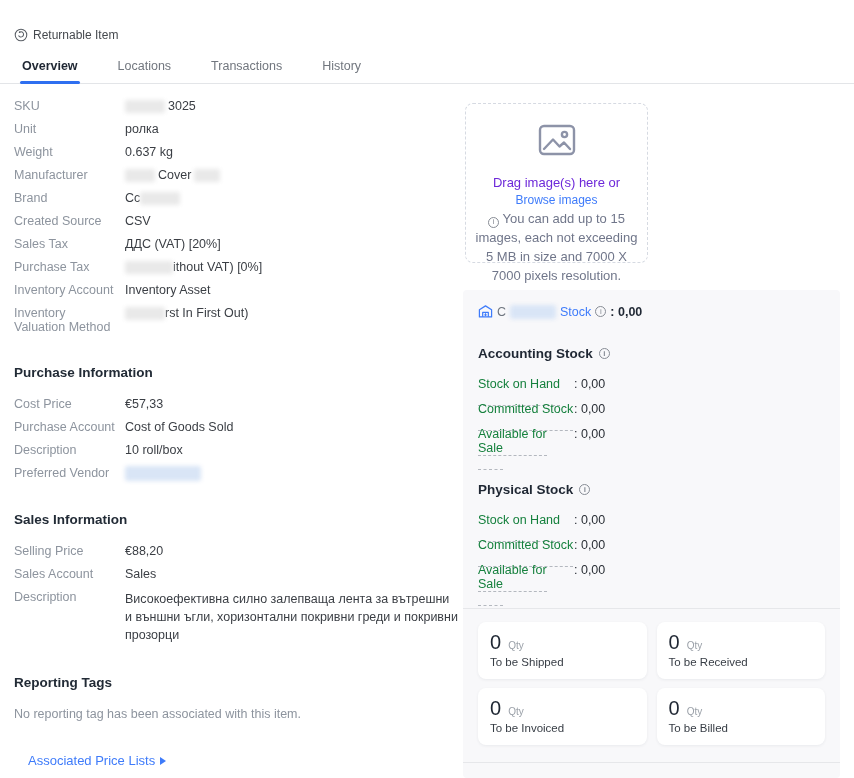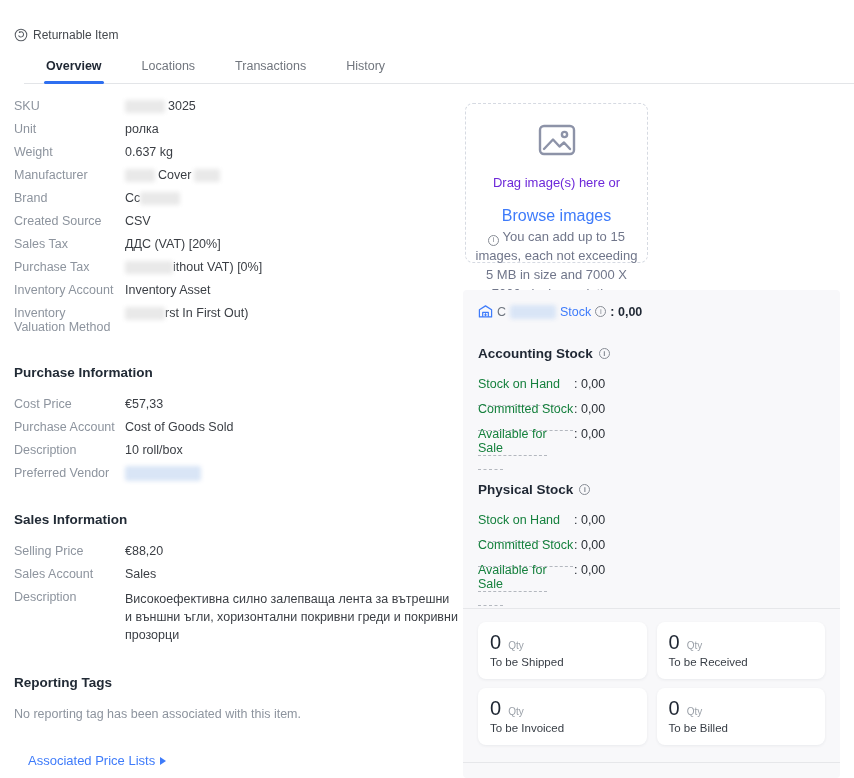--- a/index.html
+++ b/index.html
@@ -5,21 +5,21 @@
   * { margin:0; padding:0; box-sizing:border-box; }
   html,body { background:#fff; }
   body {
     width:854px; height:778px; position:relative; overflow:hidden;
     font-family:"Liberation Sans", sans-serif; color:#3b3f45;
   }
   
   .hdr { padding:8px 14px 0; }
   .title { font-size:19px; font-weight:bold; color:#1d2530; letter-spacing:.1px; }
   .badge-row { display:flex; align-items:center; gap:5px; margin-top:20px; font-size:12px; color:#45494e; }
-  .tabs { display:flex; gap:36px; padding:0 20px; margin-top:13px; border-bottom:1px solid #e3e5e8;margin-left:24px; }
+  .tabs { display:flex; gap:36px; padding:0 20px; margin-top:13px; border-bottom:1px solid #e3e5e8; }
   .tab { font-size:12.5px; color:#71767e; padding:4px 2px 10px; cursor:pointer; position:relative; }
   .tab.active { color:#1f2733; font-weight:bold; }
   .tab.active::after { content:""; position:absolute; left:0; right:0; bottom:-1px; height:3px; background:#2e6ff0; border-radius:2px; }
 
   
   .left-col { position:absolute; left:14px; top:99px; width:444px; }
   .frow { display:flex; align-items:flex-start; margin-bottom:9px; font-size:12.5px; line-height:14px; }
   .frow.first { margin-bottom:15px; }
   .flabel { width:111px; flex-shrink:0; color:#8d949e; padding-right:6px; }
   .fvalue { color:#3a3e44; }
@@ -29,21 +29,21 @@
   .sect-title { font-size:13.5px; font-weight:bold; color:#222b36; margin:31px 0 17px; }
   .empty-text { font-size:12.5px; color:#8d949e; margin-top:4px; }
   .assoc-link { position:absolute; left:14px; top:654px; display:flex; align-items:center; gap:5px;
     font-size:13px; color:#3e7bfa; cursor:pointer; }
   .caret { width:0; height:0; border-left:6px solid #3e7bfa; border-top:4px solid transparent; border-bottom:4px solid transparent; display:inline-block; }
 
   
   .upload-box { position:absolute; left:465px; top:103px; width:183px; height:160px;
     border:1px dashed #d6dae2; border-radius:8px; background:#fff; text-align:center; padding:20px 8px 0; cursor:pointer; }
   .drag-text { font-size:13px; color:#6d28d9; margin-top:19px; }
-  .browse { font-size:16px; color:#3e7bfa; margin-top:17px; cursor:pointer; }
+  .browse { font-size:12px; color:#3e7bfa; margin-top:3px; cursor:pointer; }
   .hint { font-size:13px; color:#70768a; margin-top:3px; line-height:1.45; }
   .info { display:inline-flex; align-items:center; justify-content:center; width:11px; height:11px;
     border:1px solid #878c95; border-radius:50%; color:#878c95; flex-shrink:0;
     font-size:8px; line-height:1; vertical-align:-1px; cursor:pointer; }
   .info::before { content:"i"; font-style:normal; }
 
   
   .stock-panel { position:absolute; left:463px; top:290px; width:377px; height:488px;
     background:#f8f8fa; border-radius:4px; padding:14px 15px; }
   .sp-header { display:flex; align-items:center; gap:4px; font-size:12.5px; color:#6f7680; }

